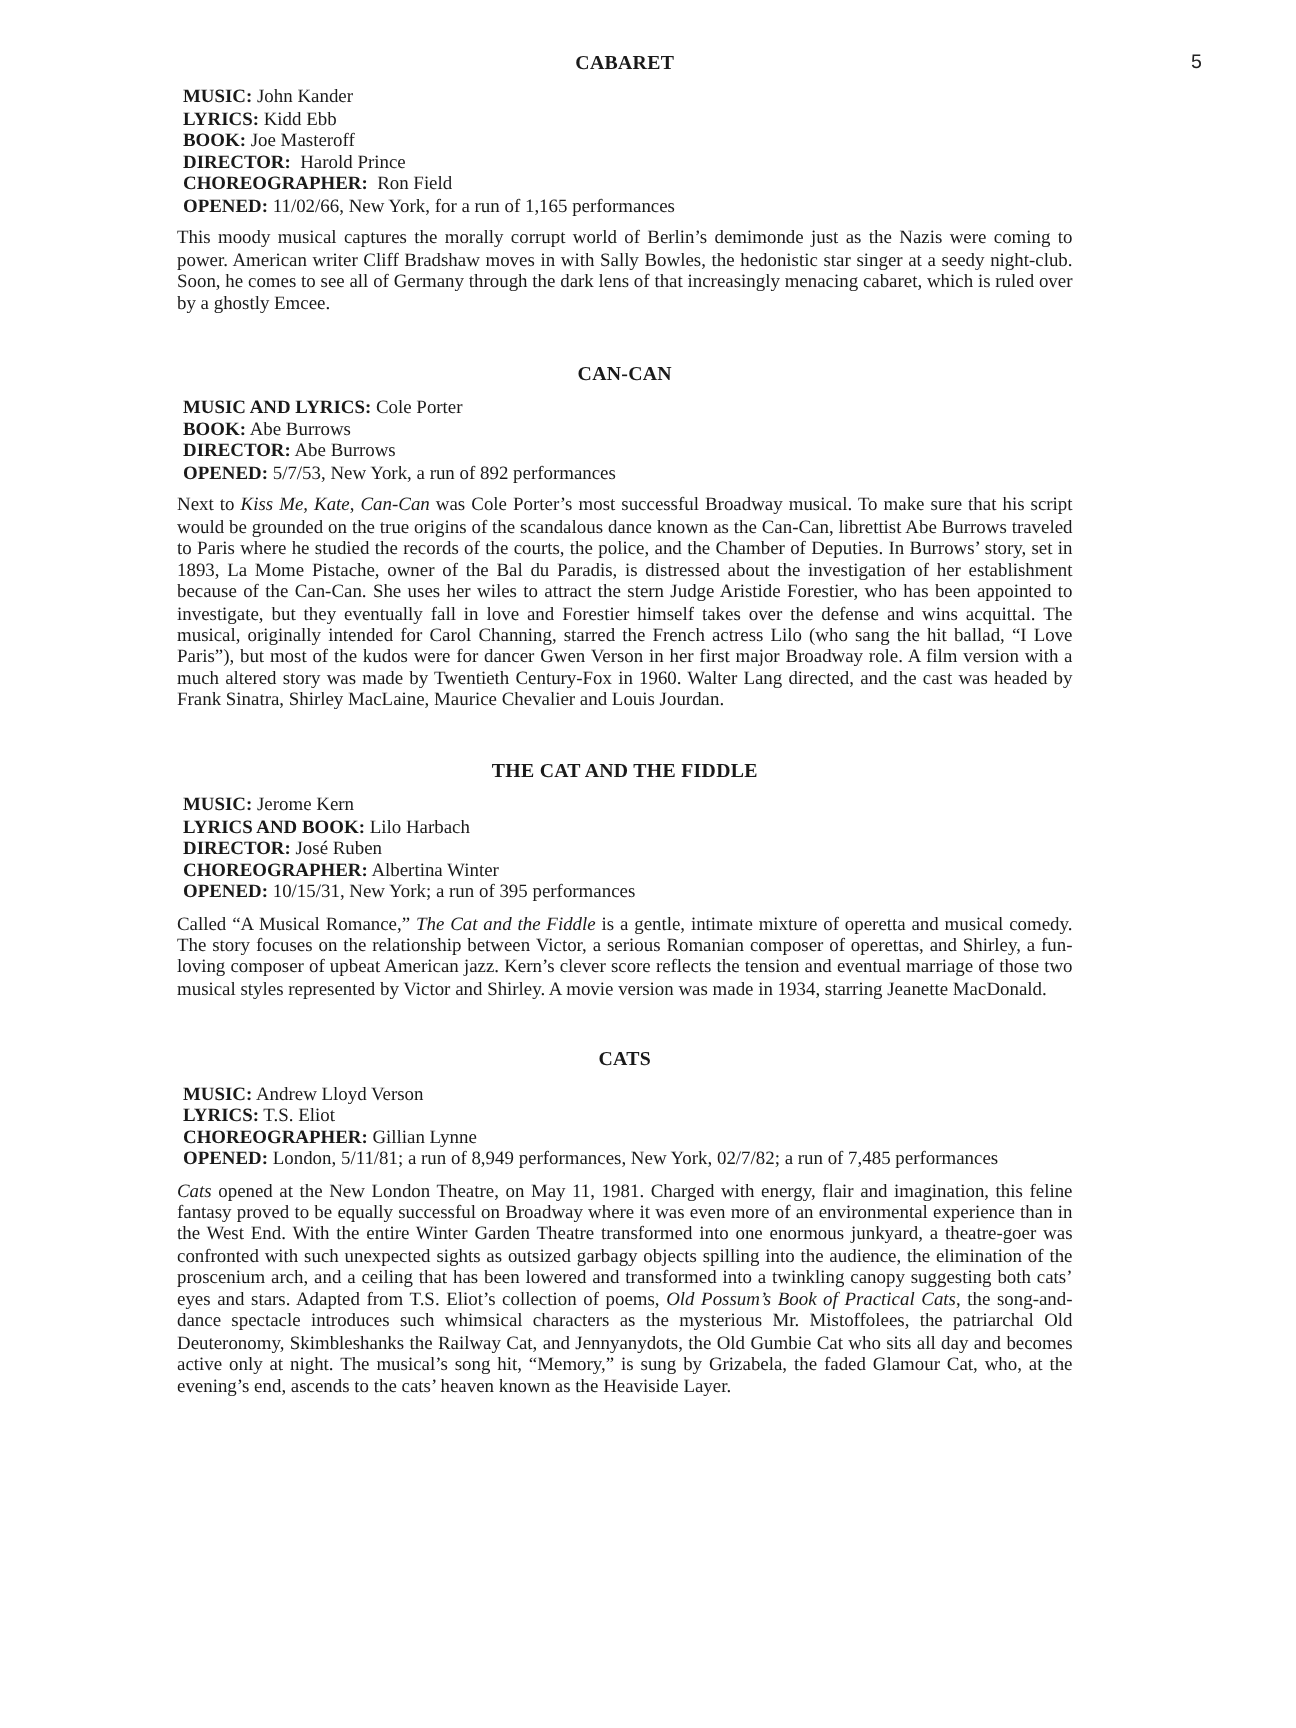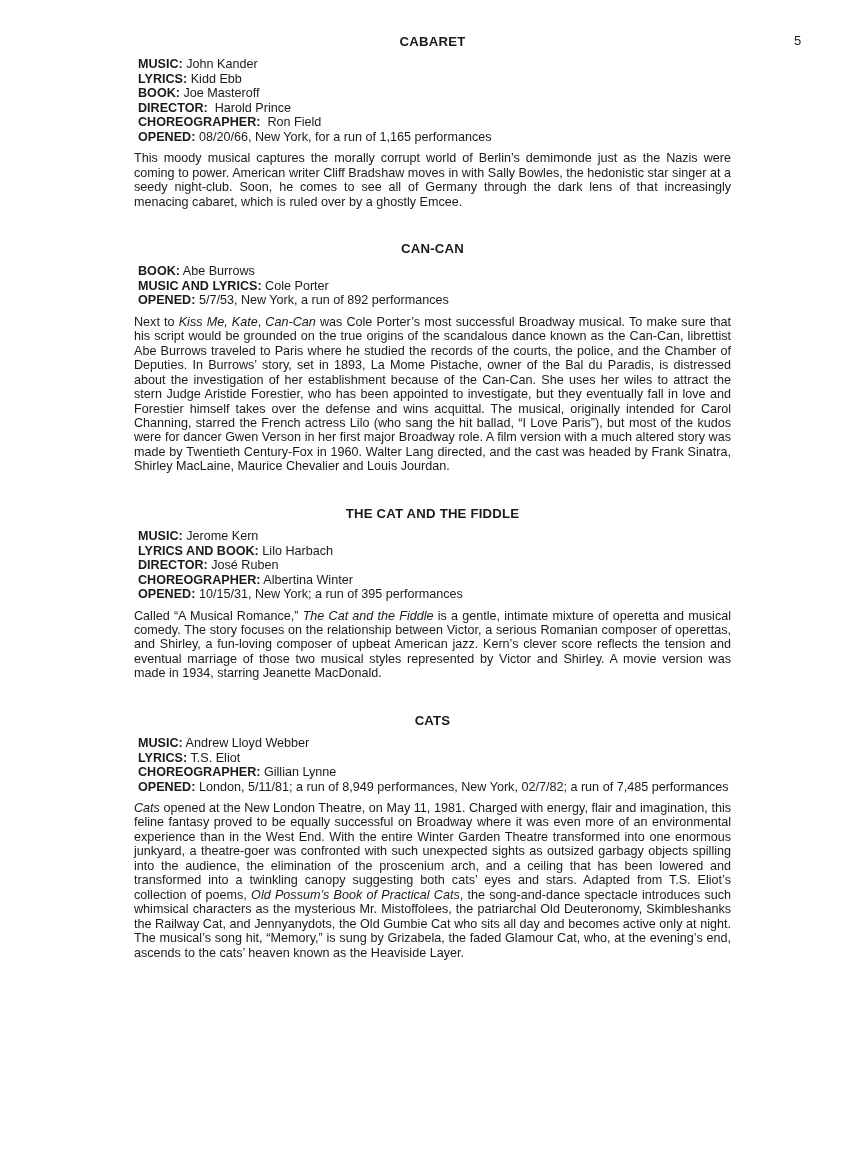--- a/index.html
+++ b/index.html
@@ -2,22 +2,22 @@
 <html><head>
 <meta charset="utf-8">
 <style>
   html, body { margin: 0; padding: 0; background: #ffffff; }
   body { width: 864px; height: 1152px; position: relative; overflow: hidden; color: #1a1a1a; }
   .page-number {
     position: absolute; left: 794px; top: 33px;
     font-family: "Liberation Sans", sans-serif; font-size: 13px; color: #222;
   }
   .content {
-    position: absolute; left: 134px; top: 35px; width: 597px;
-    font-family: Liberation Sans, sans-serif; font-size: 12.6px; line-height: 14.45px;
+    position: absolute; left: 118px; top: 35px; width: 597px;
+    font-family: Liberation Serif, serif; font-size: 12.6px; line-height: 14.45px;
   }
   .entry { margin-bottom: 0; }
   .entry-title {
     text-align: center; font-weight: bold; font-size: 13.2px;
     margin: 0 0 8px 0; letter-spacing: 0.2px;
   }
   .credits { margin: 4px; padding: 0; list-style: none; }
   .credit-line { white-space: nowrap; }
   .credit-label { font-weight: bold; }
   .desc {
@@ -36,31 +36,32 @@
 <div class="content">
 
   <section class="entry">
     <div class="entry-title">CABARET</div>
     <div class="credits">
       <div class="credit-line"><span class="credit-label">MUSIC:</span><span> John Kander</span></div>
       <div class="credit-line"><span class="credit-label">LYRICS:</span><span> Kidd Ebb</span></div>
       <div class="credit-line"><span class="credit-label">BOOK:</span><span> Joe Masteroff</span></div>
       <div class="credit-line"><span class="credit-label">DIRECTOR:</span><span style="white-space:pre">  Harold Prince</span></div>
       <div class="credit-line"><span class="credit-label">CHOREOGRAPHER:</span><span style="white-space:pre">  Ron Field</span></div>
-      <div class="credit-line"><span class="credit-label">OPENED:</span><span> 08/20/66, New York, for a run of 1,165 performances</span></div>
+      <div class="credit-line"><span class="credit-label">OPENED:</span><span> 11/02/66, New York, for a run of 1,165 performances</span></div>
     </div>
     <p class="desc"><span>This moody musical captures the morally corrupt world of Berlin’s demimonde just as the Nazis were coming to power. American writer Cliff Bradshaw moves in with Sally Bowles, the hedonistic star singer at a seedy night-club. Soon, he comes to see all of Germany through the dark lens of that increasingly menacing cabaret, which is ruled over by a ghostly Emcee.</span></p>
   </section>
   <div class="gap-cabaret"></div>
 
   <section class="entry">
     <div class="entry-title">CAN-CAN</div>
     <div class="credits">
+      <div class="credit-line"><span class="credit-label">MUSIC AND LYRICS:</span><span> Cole Porter</span></div>
       <div class="credit-line"><span class="credit-label">BOOK:</span><span> Abe Burrows</span></div>
-      <div class="credit-line"><span class="credit-label">MUSIC AND LYRICS:</span><span> Cole Porter</span></div>
+      <div class="credit-line"><span class="credit-label">DIRECTOR:</span><span> Abe Burrows</span></div>
       <div class="credit-line"><span class="credit-label">OPENED:</span><span> 5/7/53, New York, a run of 892 performances</span></div>
     </div>
     <p class="desc"><span>Next to </span><i>Kiss Me, Kate</i><span>, </span><i>Can-Can</i><span> was Cole Porter’s most successful Broadway musical. To make sure that his script would be grounded on the true origins of the scandalous dance known as the Can-Can, librettist Abe Burrows traveled to Paris where he studied the records of the courts, the police, and the Chamber of Deputies. In Burrows’ story, set in 1893, La Mome Pistache, owner of the Bal du Paradis, is distressed about the investigation of her establishment because of the Can-Can. She uses her wiles to attract the stern Judge Aristide Forestier, who has been appointed to investigate, but they eventually fall in love and Forestier himself takes over the defense and wins acquittal. The musical, originally intended for Carol Channing, starred the French actress Lilo (who sang the hit ballad, “I Love Paris”), but most of the kudos were for dancer Gwen Verson in her first major Broadway role. A film version with a much altered story was made by Twentieth Century-Fox in 1960. Walter Lang directed, and the cast was headed by Frank Sinatra, Shirley MacLaine, Maurice Chevalier and Louis Jourdan.</span></p>
   </section>
   <div class="gap-cancan"></div>
 
   <section class="entry">
     <div class="entry-title">THE CAT AND THE FIDDLE</div>
     <div class="credits">
       <div class="credit-line"><span class="credit-label">MUSIC:</span><span> Jerome Kern</span></div>
@@ -69,21 +70,21 @@
       <div class="credit-line"><span class="credit-label">CHOREOGRAPHER:</span><span> Albertina Winter</span></div>
       <div class="credit-line"><span class="credit-label">OPENED:</span><span> 10/15/31, New York; a run of 395 performances</span></div>
     </div>
     <p class="desc"><span>Called “A Musical Romance,” </span><i>The Cat and the Fiddle</i><span> is a gentle, intimate mixture of operetta and musical comedy. The story focuses on the relationship between Victor, a serious Romanian composer of operettas, and Shirley, a fun-loving composer of upbeat American jazz. Kern’s clever score reflects the tension and eventual marriage of those two musical styles represented by Victor and Shirley. A movie version was made in 1934, starring Jeanette MacDonald.</span></p>
   </section>
   <div class="gap-cat"></div>
 
   <section class="entry">
     <div class="entry-title">CATS</div>
     <div class="credits">
-      <div class="credit-line"><span class="credit-label">MUSIC:</span><span> Andrew Lloyd Webber</span></div>
+      <div class="credit-line"><span class="credit-label">MUSIC:</span><span> Andrew Lloyd Verson</span></div>
       <div class="credit-line"><span class="credit-label">LYRICS:</span><span> T.S. Eliot</span></div>
       <div class="credit-line"><span class="credit-label">CHOREOGRAPHER:</span><span> Gillian Lynne</span></div>
       <div class="credit-line"><span class="credit-label">OPENED:</span><span> London, 5/11/81; a run of 8,949 performances, New York, 02/7/82; a run of 7,485 performances</span></div>
     </div>
     <p class="desc"><i>Cats</i><span> opened at the New London Theatre, on May 11, 1981. Charged with energy, flair and imagination, this feline fantasy proved to be equally successful on Broadway where it was even more of an environmental experience than in the West End. With the entire Winter Garden Theatre transformed into one enormous junkyard, a theatre-goer was confronted with such unexpected sights as outsized garbagy objects spilling into the audience, the elimination of the proscenium arch, and a ceiling that has been lowered and transformed into a twinkling canopy suggesting both cats’ eyes and stars. Adapted from T.S. Eliot’s collection of poems, </span><i>Old Possum’s Book of Practical Cats</i><span>, the song-and-dance spectacle introduces such whimsical characters as the mysterious Mr. Mistoffolees, the patriarchal Old Deuteronomy, Skimbleshanks the Railway Cat, and Jennyanydots, the Old Gumbie Cat who sits all day and becomes active only at night. The musical’s song hit, “Memory,” is sung by Grizabela, the faded Glamour Cat, who, at the evening’s end, ascends to the cats’ heaven known as the Heaviside Layer.</span></p>
   </section>
 
 </div>
 
 </body></html>

